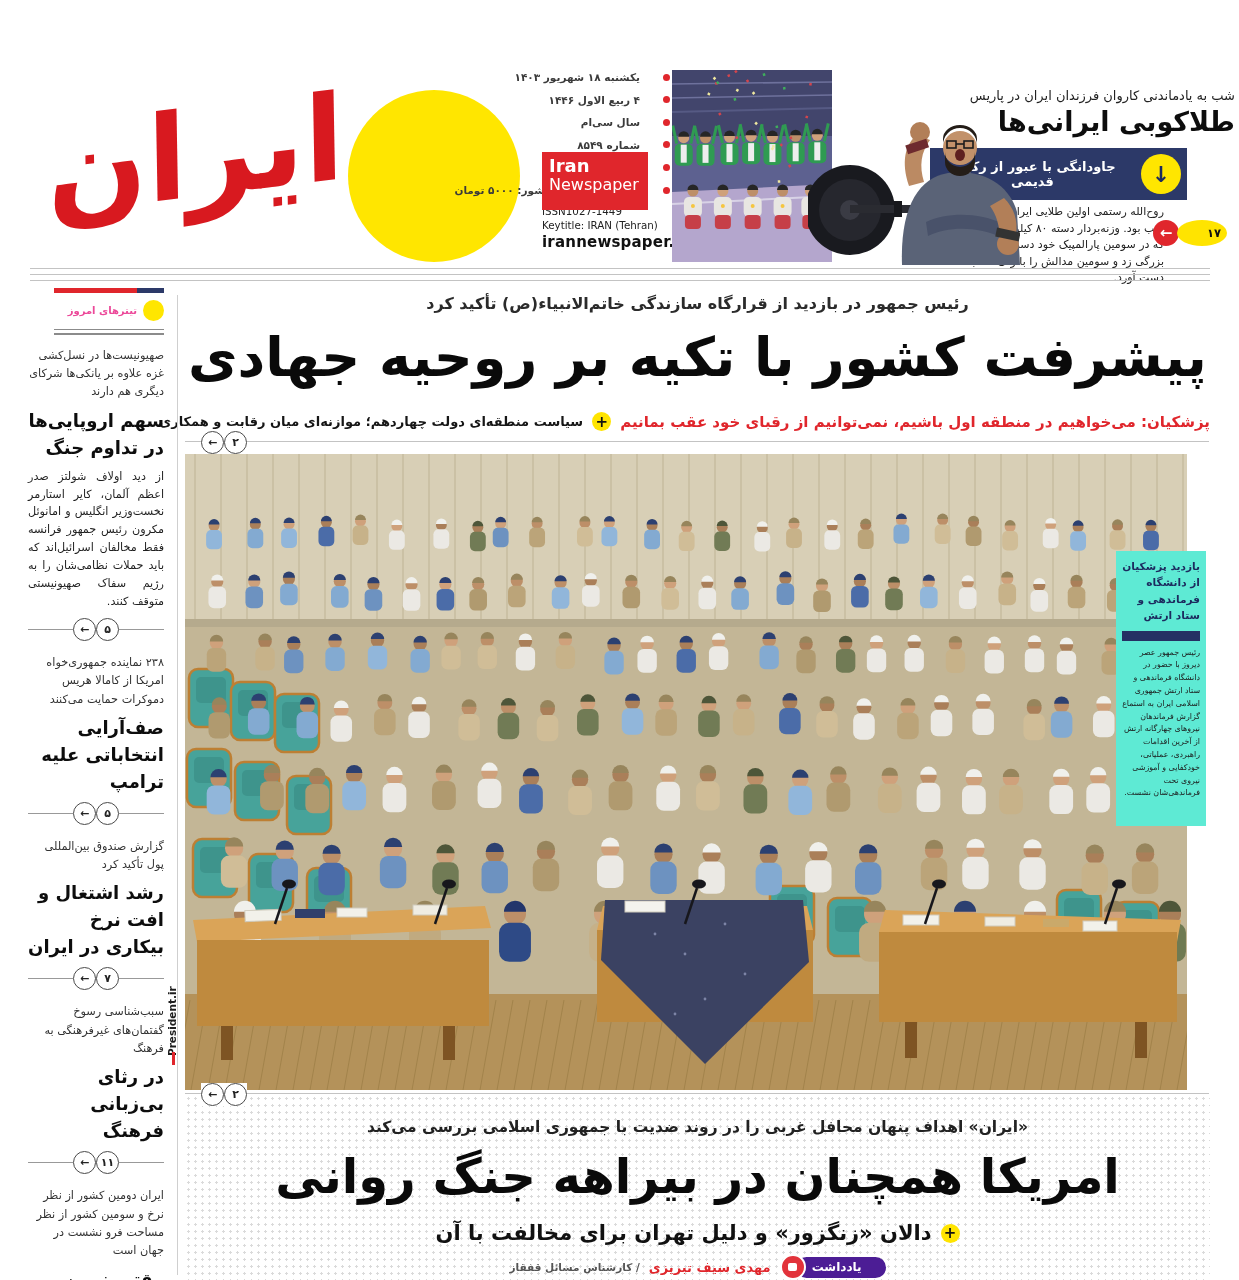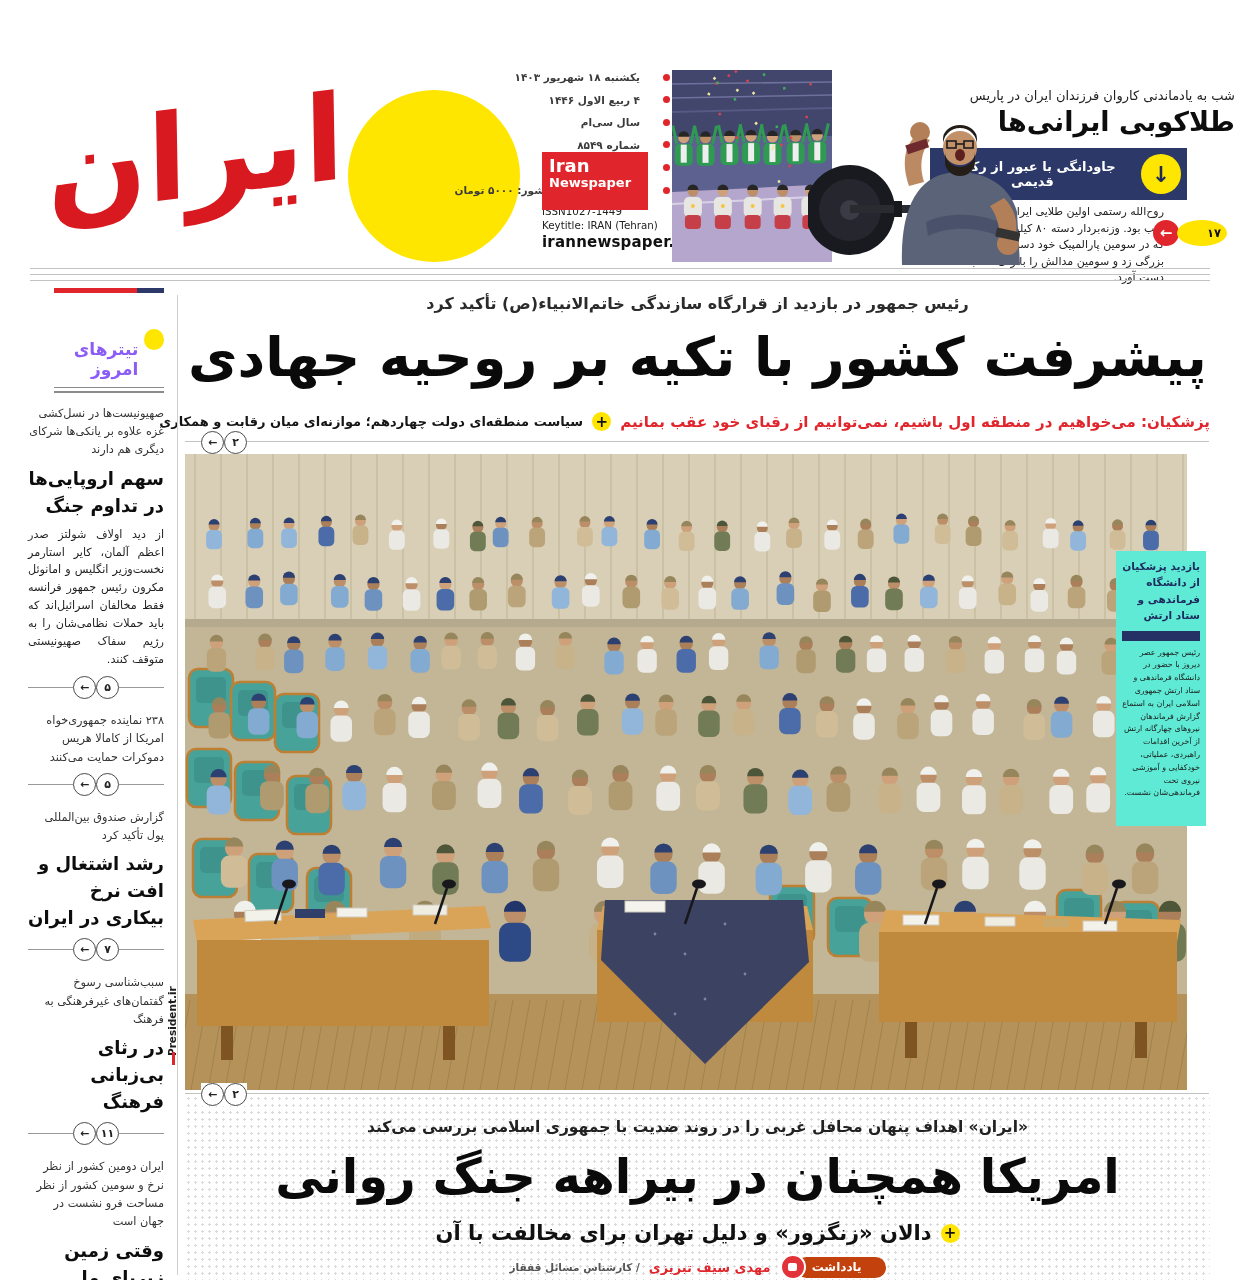--- a/index.html
+++ b/index.html
@@ -9,21 +9,21 @@
 
   
   #masthead-circle{left:348px;top:90px;width:172px;height:172px;border-radius:50%;background:#ffe600;z-index:0;}
   #masthead-logo{left:40px;top:48px;width:312px;height:214px;display:flex;align-items:center;justify-content:center;z-index:1;}
   #masthead-logo span{font-size:118px;font-weight:bold;color:#d8191f;transform:rotate(-7deg) skewX(-6deg);line-height:1;}
   #masthead-meta{left:498px;top:66px;width:172px;list-style:none;margin:0;padding:0;z-index:2;}
   #masthead-meta li{display:flex;align-items:center;gap:23px;font-size:10.5px;font-weight:700;color:#3a3a3a;line-height:2.15;white-space:nowrap;}
   #masthead-meta .dot{width:7px;height:7px;border-radius:50%;background:#e0262c;flex:0 0 auto;}
   #brandbox{left:542px;top:152px;width:92px;height:48px;background:#e0262c;color:#fff;direction:ltr;padding:5px 7px;z-index:2;}
   #brandbox .l1{font-size:18px;font-weight:bold;line-height:1.05;}
-  #brandbox .l2{font-size:13px;font-weight:bold;line-height:1.15;}
+  #brandbox .l2{font-size:16px;font-weight:normal;line-height:1.15;}
   #issn-block{left:542px;top:205px;direction:ltr;font-size:10.3px;color:#222;line-height:1.35;text-align:left;}
   #site-url{left:542px;top:233px;direction:ltr;font-size:15px;font-weight:bold;color:#111;letter-spacing:.2px;}
   #vb-photo{left:672px;top:70px;width:160px;height:192px;z-index:1;}
 
   
   #top-kicker{left:905px;top:88px;width:330px;text-align:right;font-size:13px;color:#222;}
   #top-headline{left:905px;top:106px;width:330px;text-align:right;font-size:27px;font-weight:bold;color:#0d0d0d;}
   #navy-banner{left:930px;top:148px;width:257px;height:52px;background:#2c3968;display:flex;align-items:center;z-index:2;}
   #navy-banner .txt{flex:1;text-align:center;color:#fff;font-weight:bold;font-size:13px;}
   .ycircle{width:40px;height:40px;border-radius:50%;background:#ffe600;display:flex;align-items:center;justify-content:center;font-size:22px;font-weight:bold;color:#1c2a5e;flex:0 0 auto;margin:0 6px;}
@@ -62,34 +62,34 @@
   
   #bottom-rule{left:185px;top:1093px;width:1024px;}
   #bottom-zone{left:185px;top:1095px;width:1025px;height:185px;z-index:0;
      background-image:radial-gradient(circle,#dadada 1.05px,transparent 1.2px);background-size:7px 7px;}
   #bottom-kicker{left:185px;top:1118px;width:1025px;text-align:center;font-size:15.5px;font-weight:700;color:#222;z-index:1;}
   #bottom-headline{left:185px;top:1138px;width:1025px;text-align:center;font-size:48px;font-weight:bold;color:#0a0a0a;white-space:nowrap;line-height:1.6;z-index:1;}
   #bottom-subrow{left:185px;top:1221px;width:1025px;display:flex;align-items:center;justify-content:center;gap:9px;z-index:1;}
   #bottom-subrow .txt{font-size:21px;font-weight:bold;color:#111;}
   #bottom-byline{left:185px;top:1254px;width:1025px;display:flex;align-items:center;justify-content:center;gap:9px;z-index:1;}
   #note-badge{display:flex;align-items:center;direction:rtl;}
-  #note-badge .pill{background:#c2410c;color:#fff;font-size:12px;font-weight:bold;border-radius:12px;padding:3px 24px 4px 16px;}
+  #note-badge .pill{background:#4c1d95;color:#fff;font-size:12px;font-weight:bold;border-radius:12px;padding:3px 24px 4px 16px;}
   #note-badge .bubble{width:22px;height:22px;border-radius:50%;background:#e2333b;border:2px solid #fff;margin-right:-10px;display:flex;align-items:center;justify-content:center;z-index:1;}
   #note-badge .bubble i{display:block;width:9px;height:8px;background:#fff;border-radius:2px;}
   #bottom-byline .author{color:#e0262c;font-weight:bold;font-size:13px;}
   #bottom-byline .role{color:#555;font-size:10.5px;font-weight:600;}
 
   
   #sidebar{left:28px;top:288px;width:136px;z-index:1;}
   .sb-topbar{display:flex;width:110px;height:4.5px;margin-left:auto;margin-right:0;direction:ltr;}
   .sb-topbar .seg-red{width:83px;background:#e0262c;}
   .sb-topbar .seg-navy{width:27px;background:#2c3968;}
   .sb-head{margin-top:7px;display:flex;align-items:center;gap:6px;}
   .sb-head .yc{width:21px;height:21px;border-radius:50%;background:#ffe600;}
-  .sb-head .t{font-size:17px;font-weight:bold;color:#8b5cf6;margin-top:39px;}
+  .sb-head .t{font-size:10px;font-weight:bold;color:#ec4899;}
   .sb-dbl{width:110px;margin:8px 0 0 auto;}
   .sb-dbl .hrule{height:1.6px;background:#8b8b8b;margin-bottom:3px;}
   #sidebar-items{margin-top:12px;}
   .sb-kicker{font-size:11.3px;line-height:1.62;color:#333;text-align:right;margin-bottom:5px;font-weight:500;}
   .sb-headline{font-size:18px;font-weight:bold;line-height:1.5;color:#0d0d0d;text-align:right;margin-bottom:7px;}
   .sb-body{font-size:11.2px;line-height:1.6;color:#1f1f1f;text-align:justify;margin-bottom:7px;}
   .sb-mark{display:flex;align-items:center;margin:6px 0 13px;direction:ltr;}
   .sb-mark .line{flex:1;height:1px;background:#999;}
   #v-divider{left:177px;top:295px;width:1px;height:980px;background:#cfcfcf;}
 </style>
@@ -995,20 +995,21 @@
           <div class="sb-body">از دید اولاف شولتز صدر اعظم آلمان، کایر استارمر نخست‌وزیر انگلیس و امانوئل مکرون رئیس جمهور فرانسه فقط مخالفان اسرائیل‌اند که باید حملات نظامی‌شان را به رژیم سفاک صهیونیستی متوقف کنند.</div>
           <div class="sb-mark">
             <span class="line"></span>
             <span class="cir">←</span>
             <span class="cir">۵</span>
             <span class="line"></span>
           </div>
         </div>
         <div class="sb-item">
           <div class="sb-kicker">۲۳۸ نماینده جمهوری‌خواه امریکا از کامالا هریس دموکرات حمایت می‌کنند</div>
+          <div class="sb-headline">صف‌آرایی انتخاباتی علیه ترامپ</div>
           <div class="sb-mark">
             <span class="line"></span>
             <span class="cir">←</span>
             <span class="cir">۵</span>
             <span class="line"></span>
           </div>
         </div>
         <div class="sb-item">
           <div class="sb-kicker">گزارش صندوق بین‌المللی پول تأکید کرد</div>
           <div class="sb-headline">رشد اشتغال و افت نرخ بیکاری در ایران</div>

